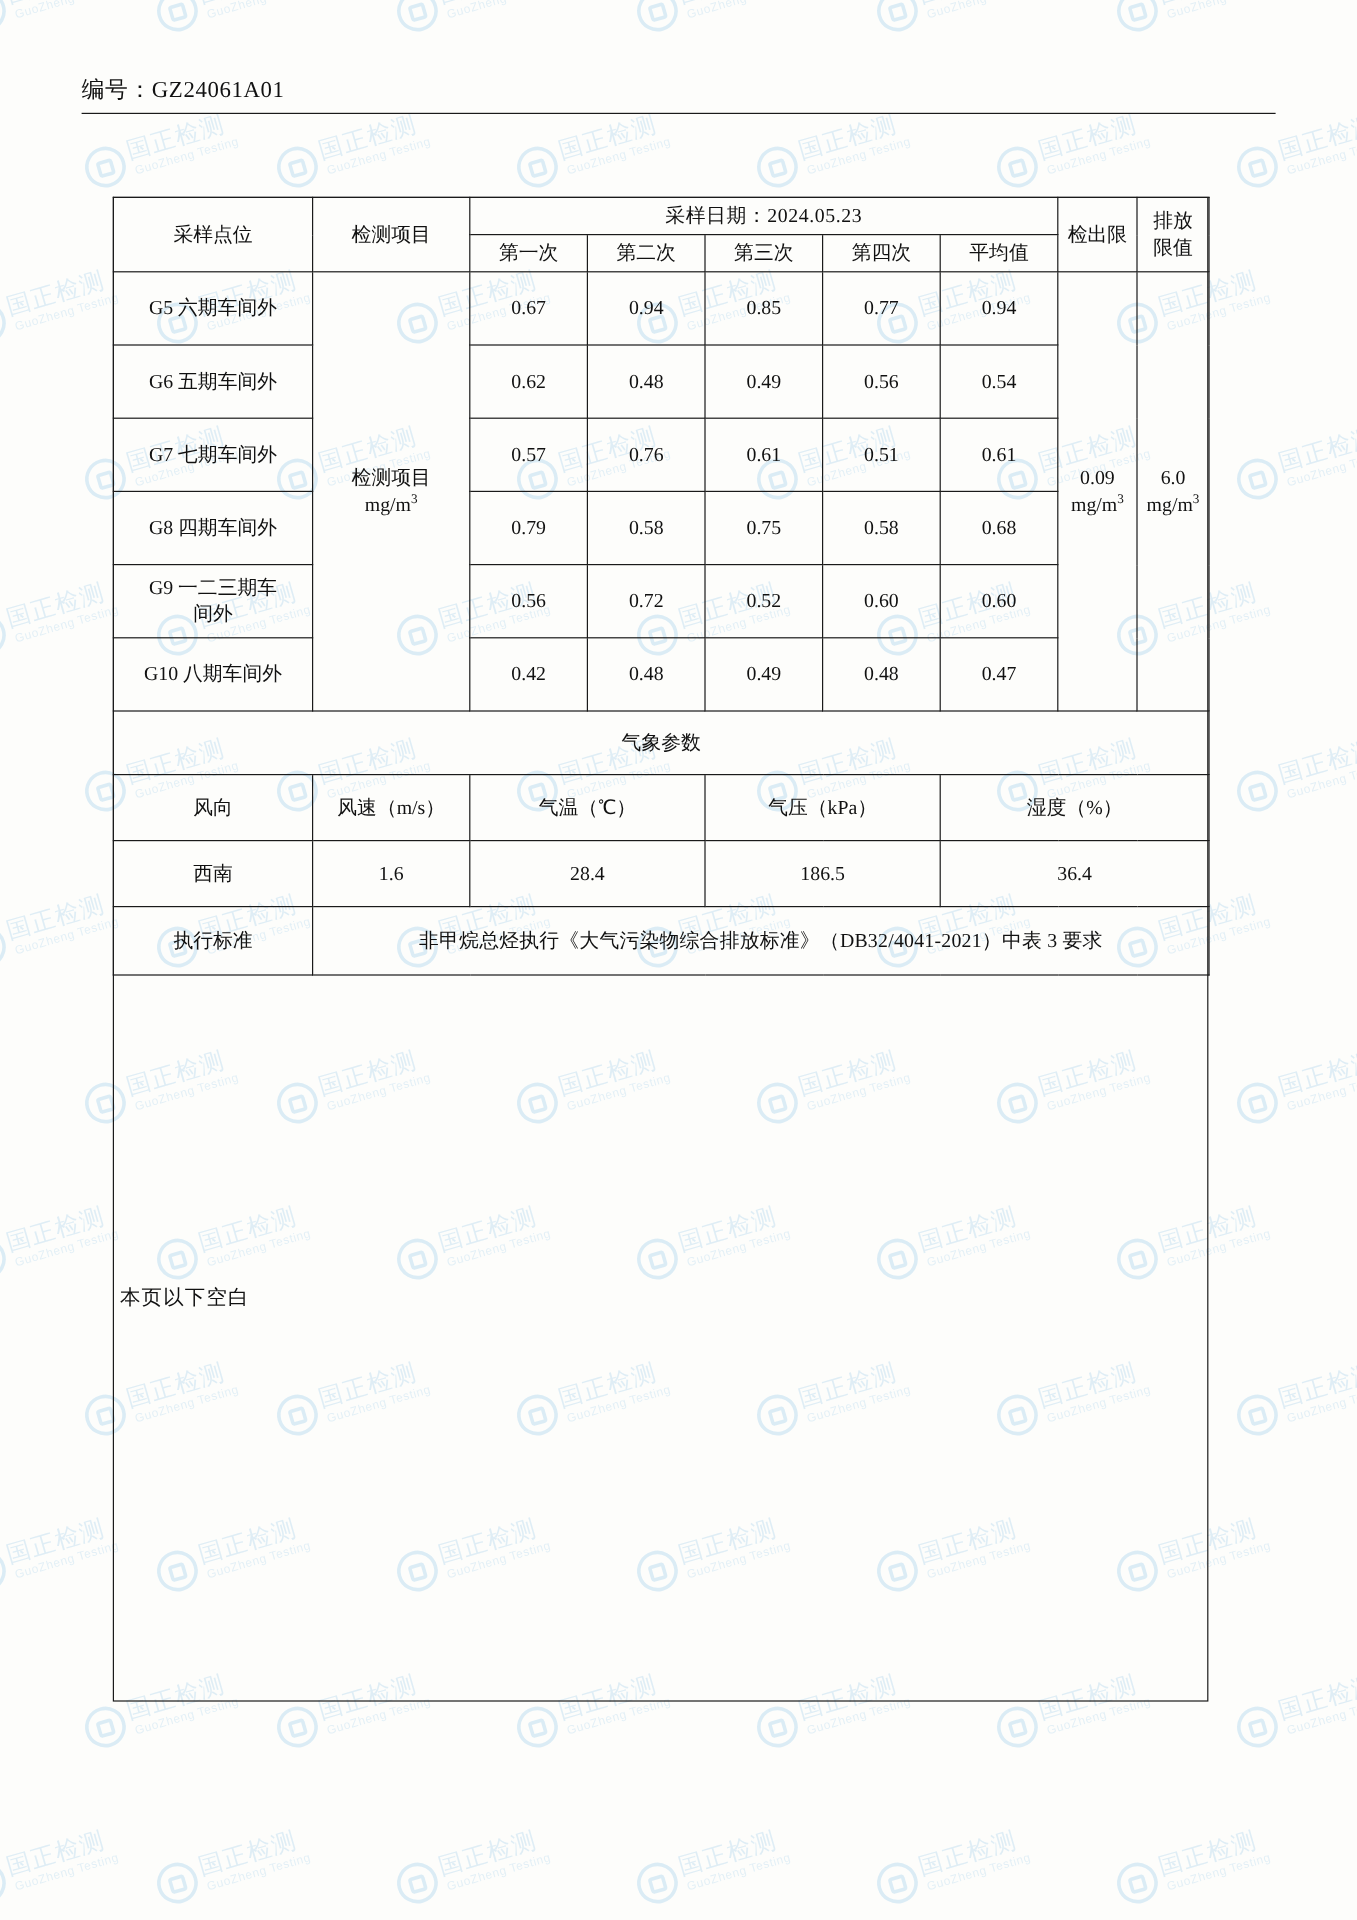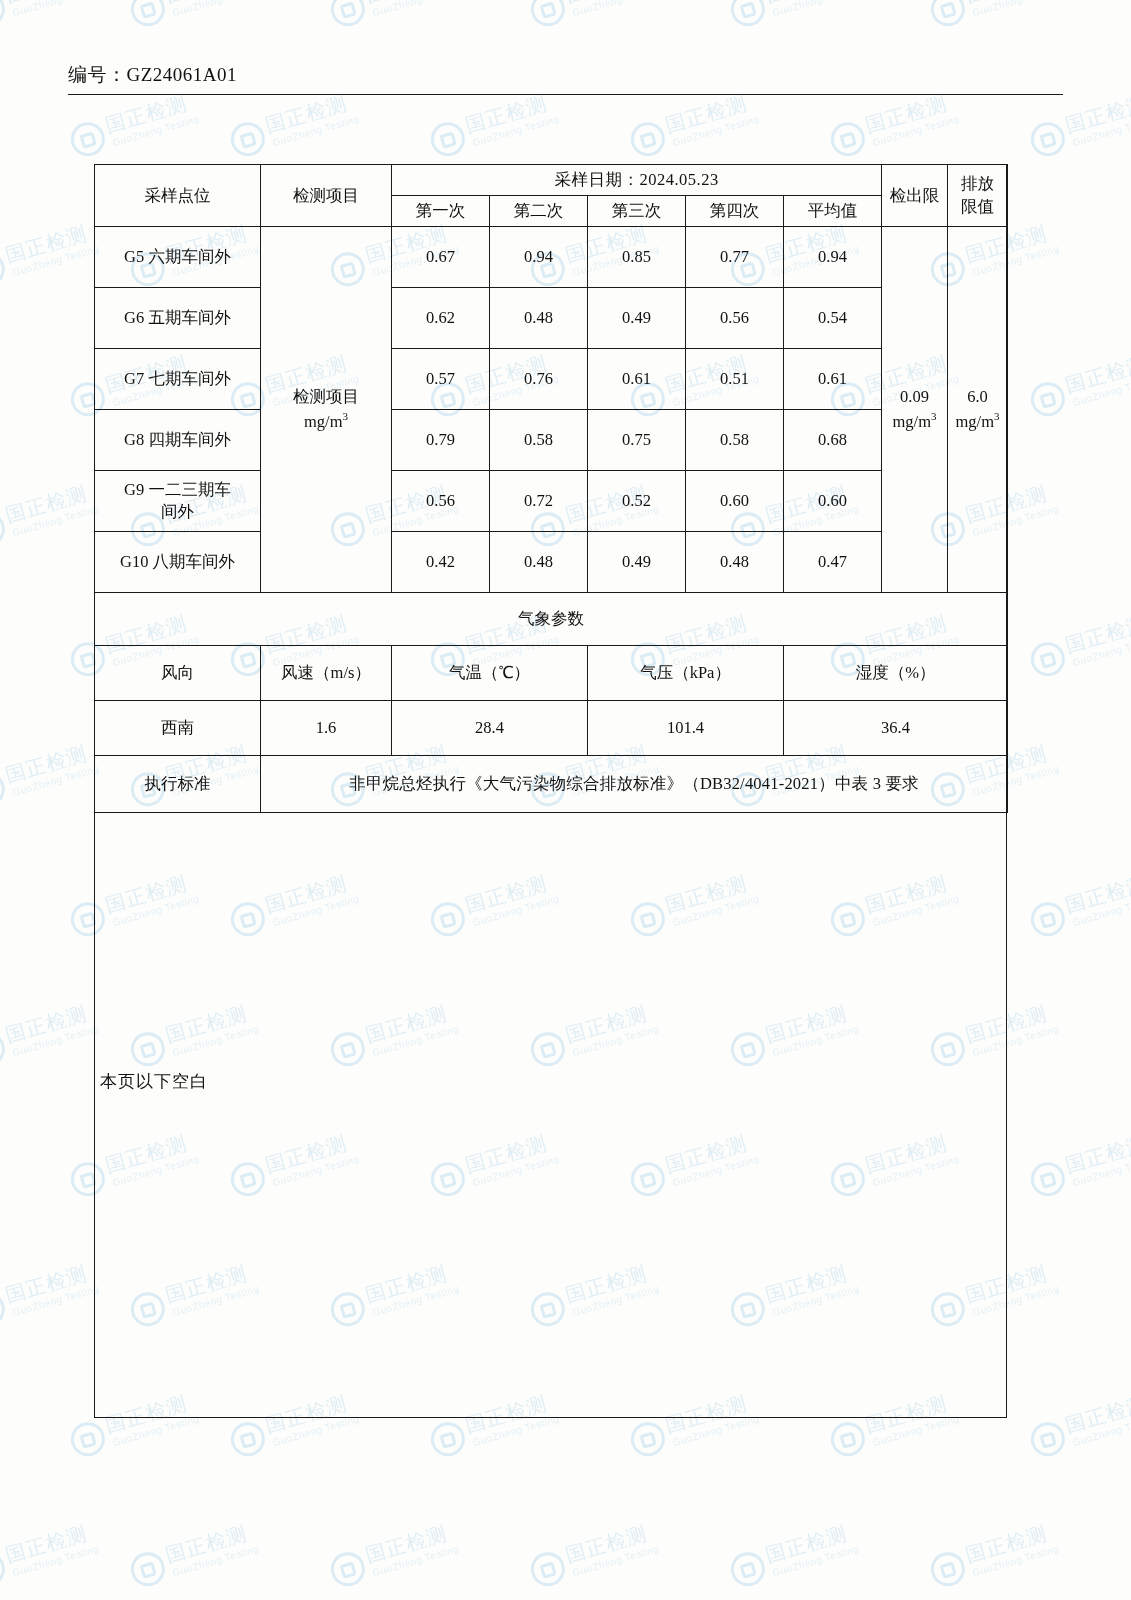--- a/index.html
+++ b/index.html
@@ -710,21 +710,21 @@
           <td>风速（m/s）</td>
           <td colspan="2">气温（℃）</td>
           <td colspan="2">气压（kPa）</td>
           <td colspan="3">湿度（%）</td>
         </tr>
 
         <tr>
           <td style="height:46px">西南</td>
           <td>1.6</td>
           <td colspan="2">28.4</td>
-          <td colspan="2">101.4</td>
+          <td colspan="2">186.5</td>
           <td colspan="3">36.4</td>
         </tr>
 
         <tr>
           <td style="height:48px">执行标准</td>
           <td colspan="8" class="exec-text">非甲烷总烃执行《大气污染物综合排放标准》（DB32/4041-2021）中表 3 要求</td>
         </tr>
       </tbody>
     </table>
   </div>

